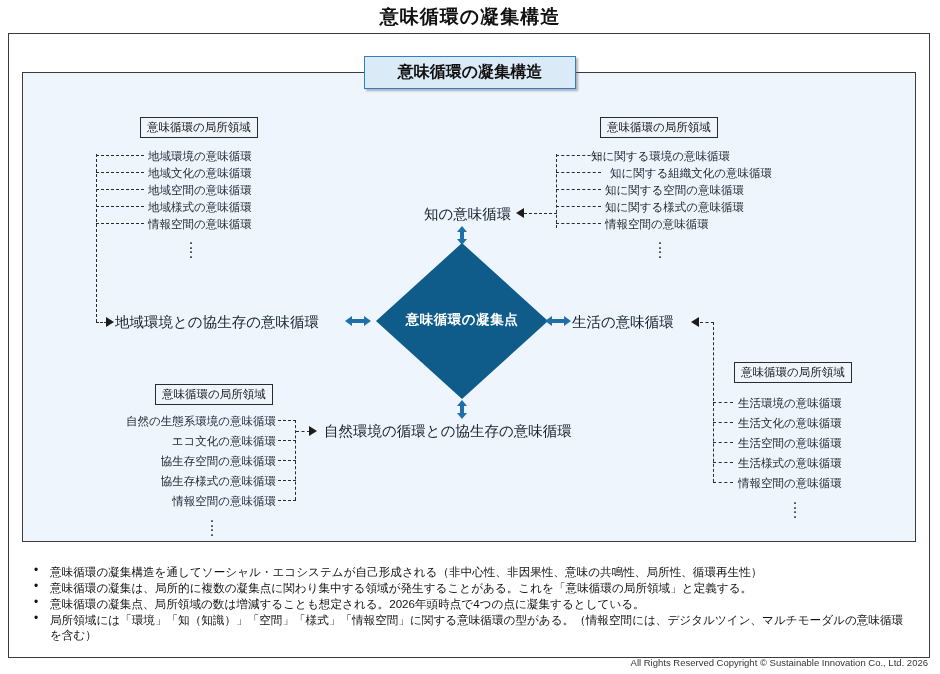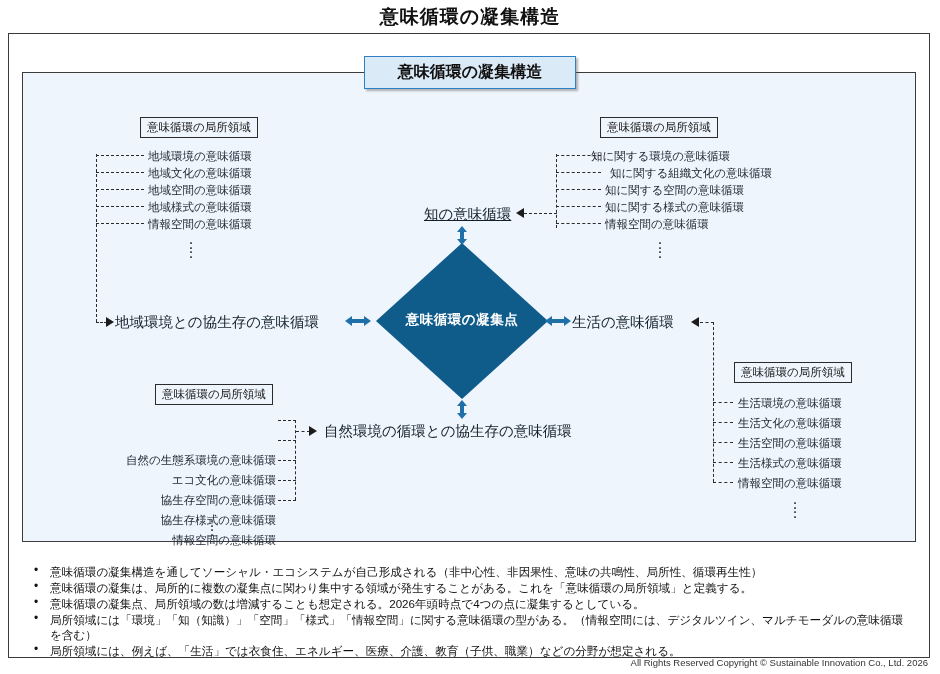--- a/index.html
+++ b/index.html
@@ -60,21 +60,21 @@
     font-size:11.5px;color:#111;
     padding:2px 6px;box-sizing:border-box;white-space:nowrap;
     line-height:15px;
   }
 
   
   .leaf{
     position:absolute;font-size:11.5px;color:#1c2430;white-space:nowrap;
     line-height:14px;
   }
-  .leaf.r{text-align:right;margin-top:39px;}
+  .leaf.r{text-align:right;}
 
   
   .node-label{
     position:absolute;font-size:14px;color:#13202c;white-space:nowrap;
     line-height:18px;
   }
   .node-label.big{font-size:14.5px;}
 
   
   .vdots{
@@ -217,21 +217,21 @@
 
   <div class="dv" style="left:713px;top:322px;height:160px;"></div>
   <div class="dh" style="left:713px;top:402px;width:20px;"></div>
   <div class="dh" style="left:713px;top:422px;width:20px;"></div>
   <div class="dh" style="left:713px;top:442px;width:20px;"></div>
   <div class="dh" style="left:713px;top:462px;width:20px;"></div>
   <div class="dh" style="left:713px;top:482px;width:20px;"></div>
   <div class="dh" style="left:700px;top:322px;width:14px;"></div>
   <div class="ar ar-l" style="left:691px;top:317px;"></div>
 
-  <div class="node-label big" style="left:424px;top:205px;text-decoration:underline;">知の意味循環</div>
+  <div class="node-label big" style="left:424px;top:205px;">知の意味循環</div>
   <div class="node-label big" style="left:115px;top:313px;">地域環境との協生存の意味循環</div>
   <div class="node-label big" style="left:572px;top:313px;">生活の意味循環</div>
   <div class="node-label big" style="left:324px;top:422px;">自然環境の循環との協生存の意味循環</div>
 
   <div class="diamond"></div>
   <div class="diamond-label">意味循環の凝集点</div>
 
   <div class="barrow" style="left:455px;top:226px;">
     <svg width="14" height="19" viewBox="0 0 14 19">
       <polygon points="7,0 12,6 9,6 9,13 12,13 7,19 2,13 5,13 5,6 2,6" fill="#1f6fa8"></polygon>
@@ -252,19 +252,18 @@
       <polygon points="0,7 7,2 7,5 19,5 19,2 26,7 19,12 19,9 7,9 7,12" fill="#1f6fa8"></polygon>
     </svg>
   </div>
 
   <div class="bullets">
     <ul>
       <li>意味循環の凝集構造を通してソーシャル・エコシステムが自己形成される（非中心性、非因果性、意味の共鳴性、局所性、循環再生性）</li>
       <li>意味循環の凝集は、局所的に複数の凝集点に関わり集中する領域が発生することがある。これを「意味循環の局所領域」と定義する。</li>
       <li>意味循環の凝集点、局所領域の数は増減することも想定される。2026年頭時点で4つの点に凝集するとしている。</li>
       <li>局所領域には「環境」「知（知識）」「空間」「様式」「情報空間」に関する意味循環の型がある。（情報空間には、デジタルツイン、マルチモーダルの意味循環を含む）</li>
-      <li>局所領域には、例えば、「生活」では衣食住、エネルギー、医療、介護、教育（子供、職業）などの分野が想定される。</li>
     </ul>
   </div>
 
   <div class="footer">All Rights Reserved Copyright © Sustainable Innovation Co., Ltd. 2026</div>
 
 </div>
 
 </body></html>

